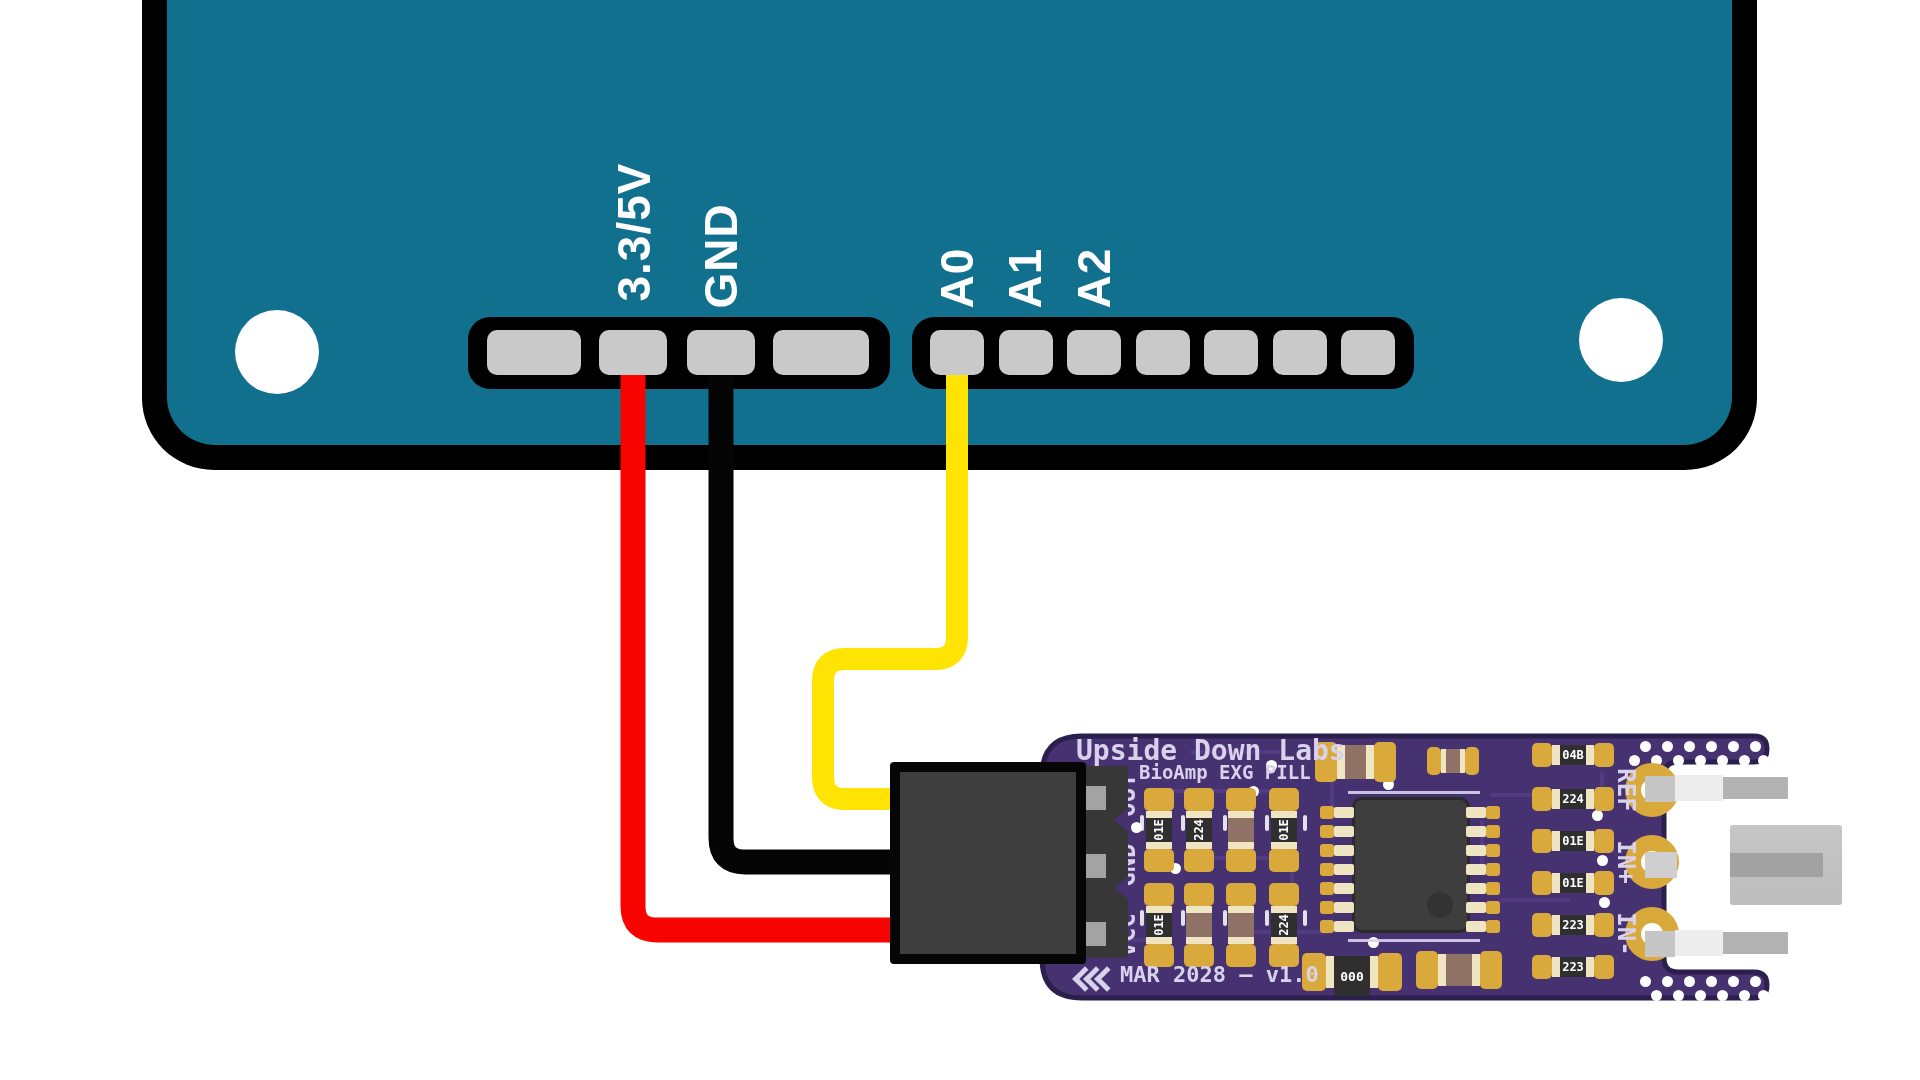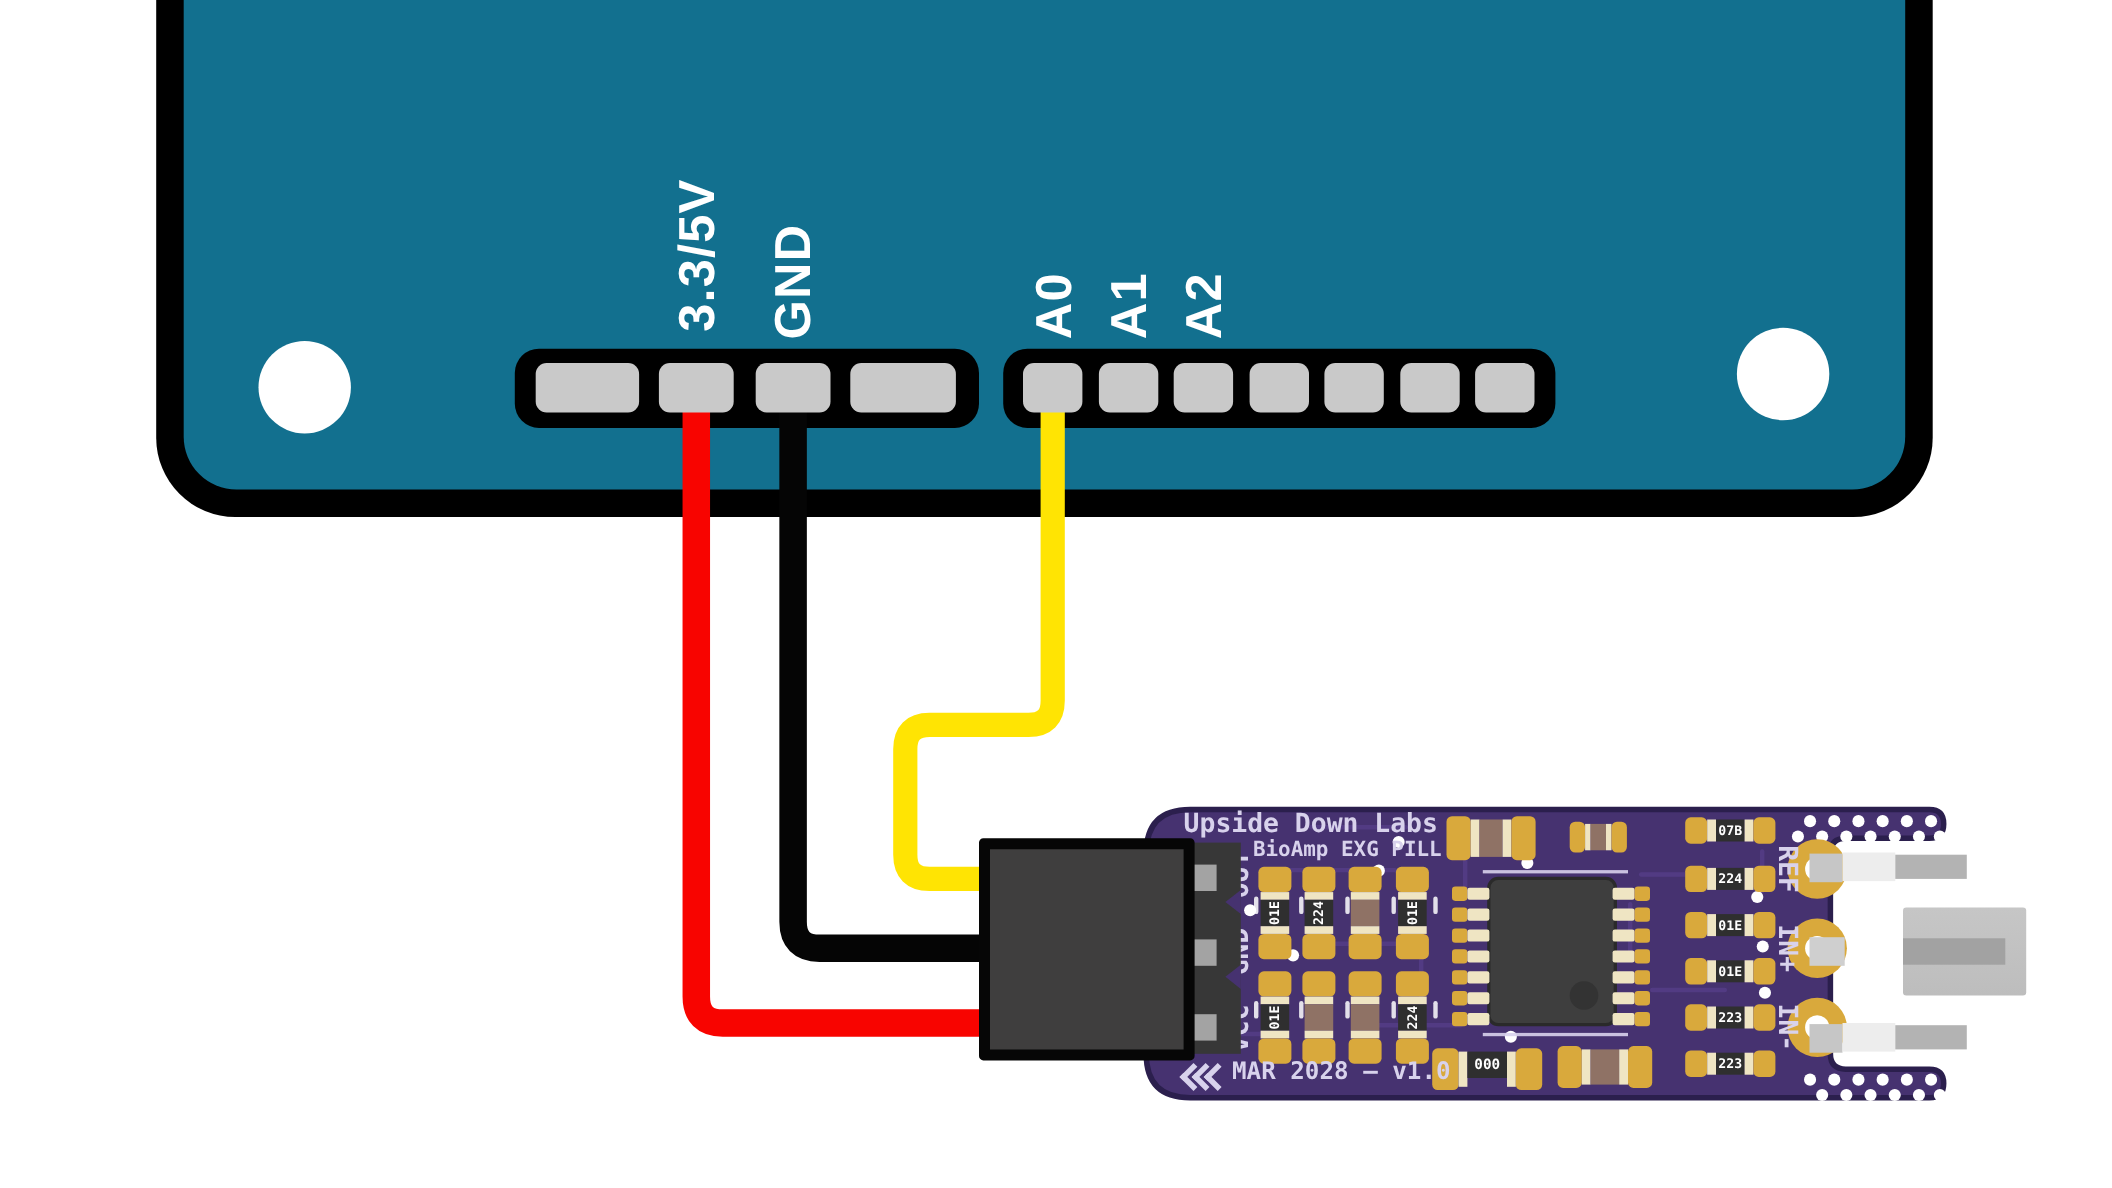--- a/index.html
+++ b/index.html
@@ -217,21 +217,21 @@
           <div class="core body-black" style="position:absolute;left:2px;top:30px;width:26px;height:24px;">
             <span style="transform: rotate(-90deg);">224</span>
           </div>
           <div class="cream" style="position:absolute;left:2px;top:54px;width:26px;height:7px;"></div>
           <div class="pad" style="position:absolute;left:0;top:61px;width:30px;height:23px;"></div>
         </div>
         <div style="position:absolute;left:1532px;top:743px;width:82px;height:24px;">
           <div class="pad" style="position:absolute;left:0;top:0;width:20px;height:24px;"></div>
           <div class="cream" style="position:absolute;left:20px;top:2px;width:8px;height:20px;"></div>
           <div class="core body-black" style="position:absolute;left:28px;top:2px;width:26px;height:20px;">
-            <span>07B</span>
+            <span>04B</span>
           </div>
           <div class="cream" style="position:absolute;left:54px;top:2px;width:8px;height:20px;"></div>
           <div class="pad" style="position:absolute;left:62px;top:0;width:20px;height:24px;"></div>
         </div>
         <div style="position:absolute;left:1532px;top:787px;width:82px;height:24px;">
           <div class="pad" style="position:absolute;left:0;top:0;width:20px;height:24px;"></div>
           <div class="cream" style="position:absolute;left:20px;top:2px;width:8px;height:20px;"></div>
           <div class="core body-black" style="position:absolute;left:28px;top:2px;width:26px;height:20px;">
             <span>224</span>
           </div>
@@ -284,21 +284,21 @@
         <div style="position:absolute;left:1427px;top:747px;width:52px;height:28px;">
           <div class="pad" style="position:absolute;left:0;top:0;width:14px;height:28px;"></div>
           <div class="cream" style="position:absolute;left:14px;top:2px;width:5px;height:24px;"></div>
           <div class="core body-brown" style="position:absolute;left:19px;top:2px;width:14px;height:24px;"></div>
           <div class="cream" style="position:absolute;left:33px;top:2px;width:5px;height:24px;"></div>
           <div class="pad" style="position:absolute;left:38px;top:0;width:14px;height:28px;"></div>
         </div>
         <div style="position:absolute;left:1302px;top:953px;width:100px;height:38px;">
           <div class="pad" style="position:absolute;left:0;top:0;width:24px;height:38px;"></div>
           <div class="cream" style="position:absolute;left:24px;top:3px;width:8px;height:32px;"></div>
-          <div class="core body-black" style="position:absolute;left:32px;top:3px;width:36px;height:24px;">
+          <div class="core body-black" style="position:absolute;left:32px;top:3px;width:36px;height:40px;">
             <span style="font-size: 13px;">000</span>
           </div>
           <div class="cream" style="position:absolute;left:68px;top:3px;width:8px;height:32px;"></div>
           <div class="pad" style="position:absolute;left:76px;top:0;width:24px;height:38px;"></div>
         </div>
         <div style="position:absolute;left:1416px;top:951px;width:86px;height:38px;">
           <div class="pad" style="position:absolute;left:0;top:0;width:22px;height:38px;"></div>
           <div class="cream" style="position:absolute;left:22px;top:3px;width:8px;height:32px;"></div>
           <div class="core body-brown" style="position:absolute;left:30px;top:3px;width:26px;height:32px;"></div>
           <div class="cream" style="position:absolute;left:56px;top:3px;width:8px;height:32px;"></div>
@@ -355,21 +355,21 @@
     <div class="abs" style="left:1675px;top:775px;width:48px;height:26px;background:#EDEDED;"></div>
     <div class="abs" style="left:1723px;top:777px;width:65px;height:22px;background:#B3B3B3;"></div>
     <div class="abs" style="left:1645px;top:852px;width:32px;height:26px;background:#CFCFCF;"></div>
     <div class="abs" style="left:1645px;top:931px;width:30px;height:26px;background:#C6C6C6;"></div>
     <div class="abs" style="left:1675px;top:930px;width:48px;height:26px;background:#EDEDED;"></div>
     <div class="abs" style="left:1723px;top:932px;width:65px;height:22px;background:#B3B3B3;"></div>
     <div class="abs" style="left:1730px;top:825px;width:112px;height:80px;border-radius:3px;
          background:linear-gradient(#C6C6C6,var(--silver));"></div>
     <div class="abs" style="left:1730px;top:853px;width:93px;height:24px;background:#A2A2A2;"></div>
 
-    <div class="abs silktext" style="left:1076px;top:734px;font-size:24px;">Upside Down Labs</div>
+    <div class="abs silktext" style="left:1076px;top:734px;font-size:28px;">Upside Down Labs</div>
     <div class="abs silktext" style="left:1139px;top:761px;font-size:19px;">BioAmp EXG PILL</div>
 
     <div class="abs vlabel rot-ccw silktext" style="left:1087px;top:755px;">
         <span>OUT</span>
       </div>
     <div class="abs vlabel rot-ccw silktext" style="left:1087px;top:825px;">
         <span>GND</span>
       </div>
     <div class="abs vlabel rot-ccw silktext" style="left:1087px;top:895px;">
         <span>VCC</span>

